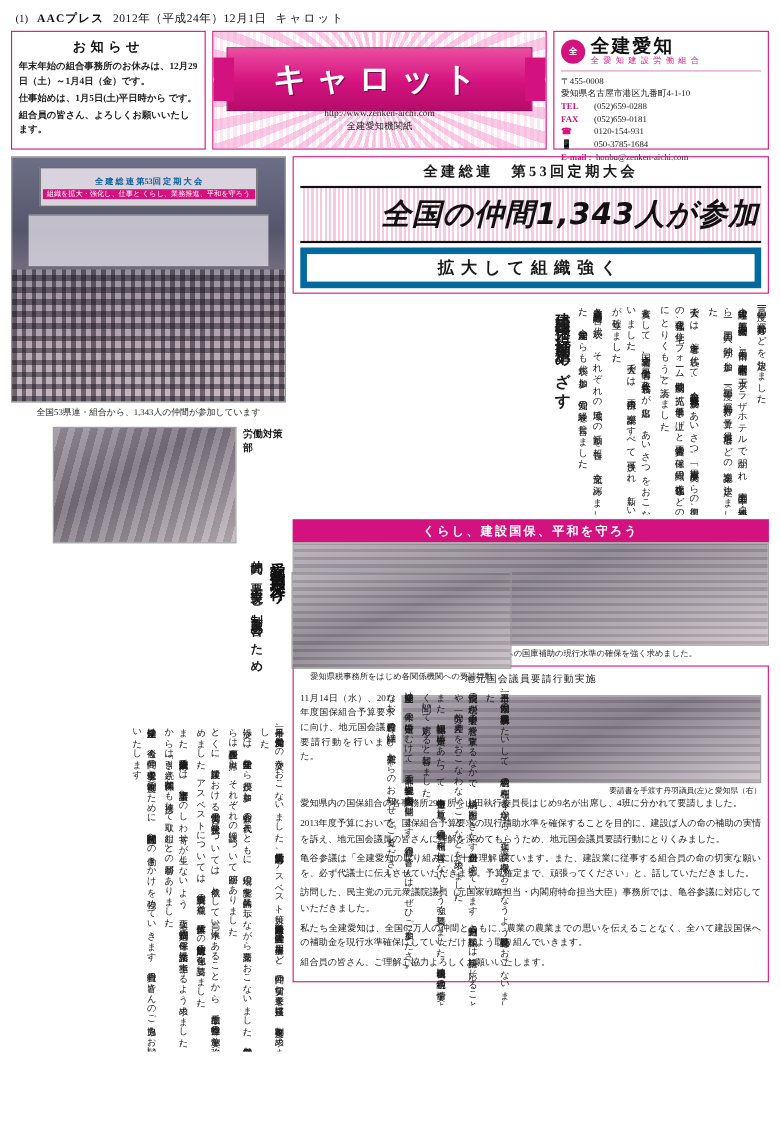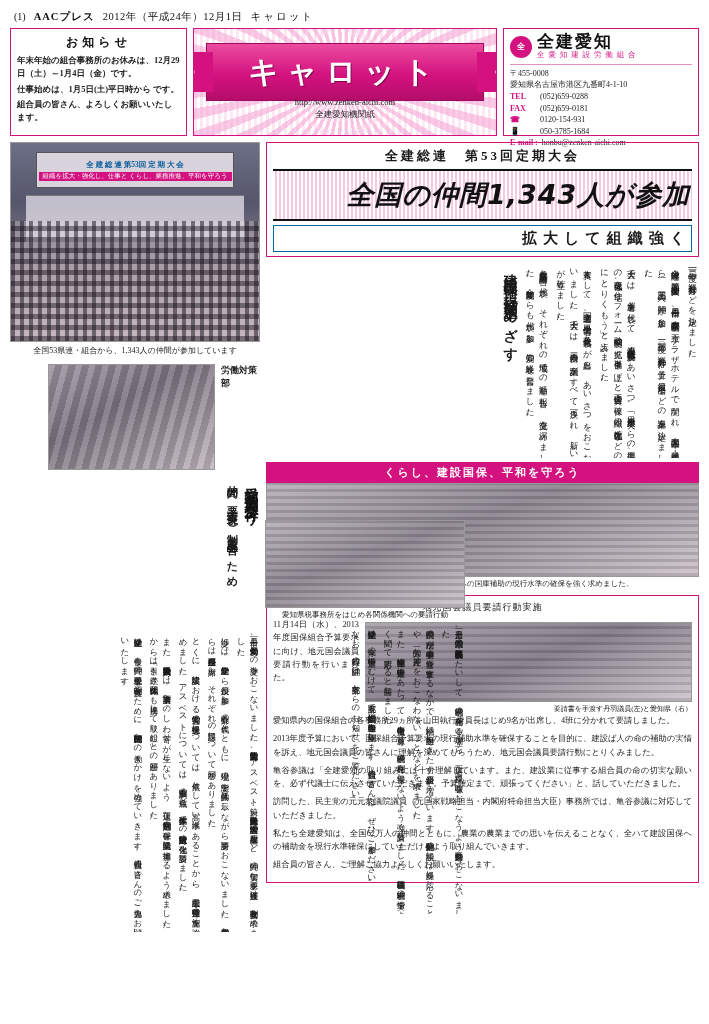--- a/index.html
+++ b/index.html
@@ -62,21 +62,21 @@
   .org-sub{font-size:7.5px;color:#d4127f;letter-spacing:1px;}
   .org-box .row{display:flex;gap:4px;}
   .org-box .lbl{color:#d4127f;font-weight:bold;min-width:26px;}
 
   
   .body{margin-top:6px;display:flex;gap:6px;}
   .col-left{width:250px;}
   .col-right{flex:1;}
 
   .photo{
-    width:100%;height:200px;border:1px solid #999;box-sizing:border-box;
+    width:100%;height:224px;border:1px solid #999;box-sizing:border-box;
     background:linear-gradient(180deg,#6d6f86 0%,#55566b 30%,#8d7f8e 60%,#b9a6ae 100%);
     position:relative;overflow:hidden;
   }
   .photo .banner{
     position:absolute;left:10%;right:10%;top:9px;height:34px;background:#d9d3dd;border:1px solid #555;
     font-size:7px;color:#333;display:flex;flex-direction:column;align-items:center;justify-content:center;
   }
   .photo .banner .b1{color:#0b5d9b;font-weight:bold;font-size:7.5px;}
   .photo .banner .b2{background:#d4127f;color:#fff;padding:0 4px;margin-top:2px;font-size:6.5px;}
   .photo .crowd{
@@ -89,21 +89,21 @@
   .cap{font-size:8px;text-align:center;margin:3px 0 6px 0;color:#222;}
 
   .headline-box{border:1px solid #d4127f;box-sizing:border-box;padding:4px 6px;}
   .hl-small{font-size:13px;text-align:center;letter-spacing:3px;font-weight:bold;}
   .hl-main{
     margin:4px 0;padding:6px 2px;text-align:right;
     font-family:"DejaVu Sans", sans-serif;font-weight:bold;font-size:27px;letter-spacing:1px;color:#111;
     background:repeating-linear-gradient(90deg,#ffffff 0 2px,#f5c9e2 2px 4px);
     border-top:2px solid #111;border-bottom:2px solid #111;font-style:italic;
   }
-  .hl-sub{font-size:15px;text-align:right;letter-spacing:6px;border:1px solid #0369a1;padding:3px 0;font-weight:bold;}
+  .hl-sub{font-size:15px;text-align:center;letter-spacing:6px;border:6px solid #0369a1;padding:3px 0;font-weight:bold;}
 
   
   .vcols{display:flex;flex-direction:row-reverse;gap:4px;margin-top:6px;}
   .vcol{
     writing-mode:vertical-rl;text-orientation:upright;
     font-size:8.6px;line-height:1.55;letter-spacing:0.5px;
     height:195px;overflow:hidden;text-align:justify;
   }
   .vhead{
     writing-mode:vertical-rl;font-weight:bold;font-size:14px;letter-spacing:3px;line-height:1.25;

